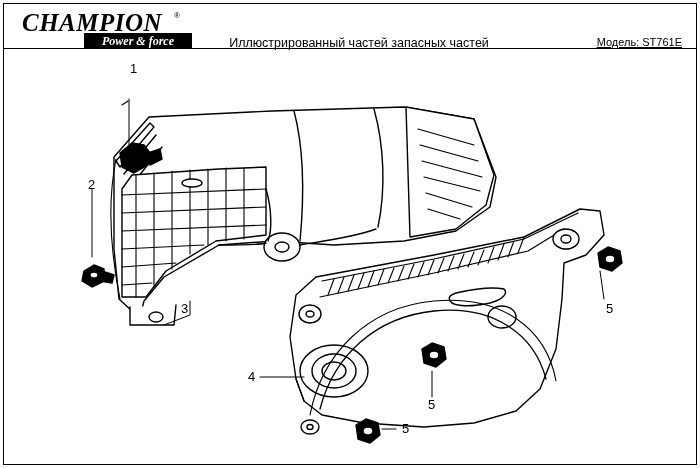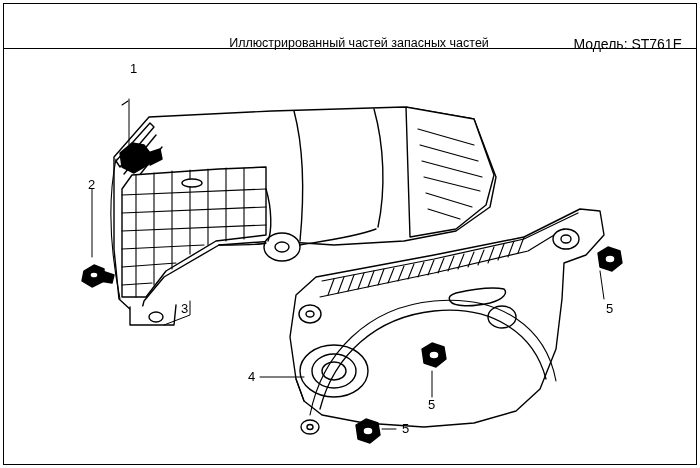--- a/index.html
+++ b/index.html
@@ -92,23 +92,24 @@
     width: 330px;
     text-align: center;
     font-size: 12.5px;
     color: #000;
     white-space: nowrap;
   }
   .model-label {
     position: absolute;
     right: 14px;
     top: 32px;
-    font-size: 14px;
-    color: #000;
-    white-space: nowrap;
+    font-size: 11px;
+    color: #000;
+    white-space: nowrap;
+    text-decoration: underline;
   }
   .diagram {
     position: absolute;
     left: 4px;
     top: 49px;
     width: 692px;
     height: 415px;
   }
   .callout {
     position: absolute;
@@ -119,20 +120,25 @@
   svg { display: block; }
 </style>
 </head>
 <body>
 
 <div id="page">
 
   <div class="frame"></div>
 
   <div class="header">
+    <div class="brand">
+      <div class="brand-name">CHAMPION</div>
+      <div class="brand-reg">®</div>
+      <div class="brand-sub">Power &amp; force</div>
+    </div>
     <div class="catalog-title">Иллюстрированный частей запасных частей</div>
     <div class="model-label">Модель: ST761E</div>
   </div>
   <div class="header-rule"></div>
 
   <div class="diagram">
     <svg width="692" height="415" viewBox="0 0 692 415">
       <g fill="none" stroke="#000" stroke-width="1.4" stroke-linejoin="round" stroke-linecap="round">
 
         <g>

